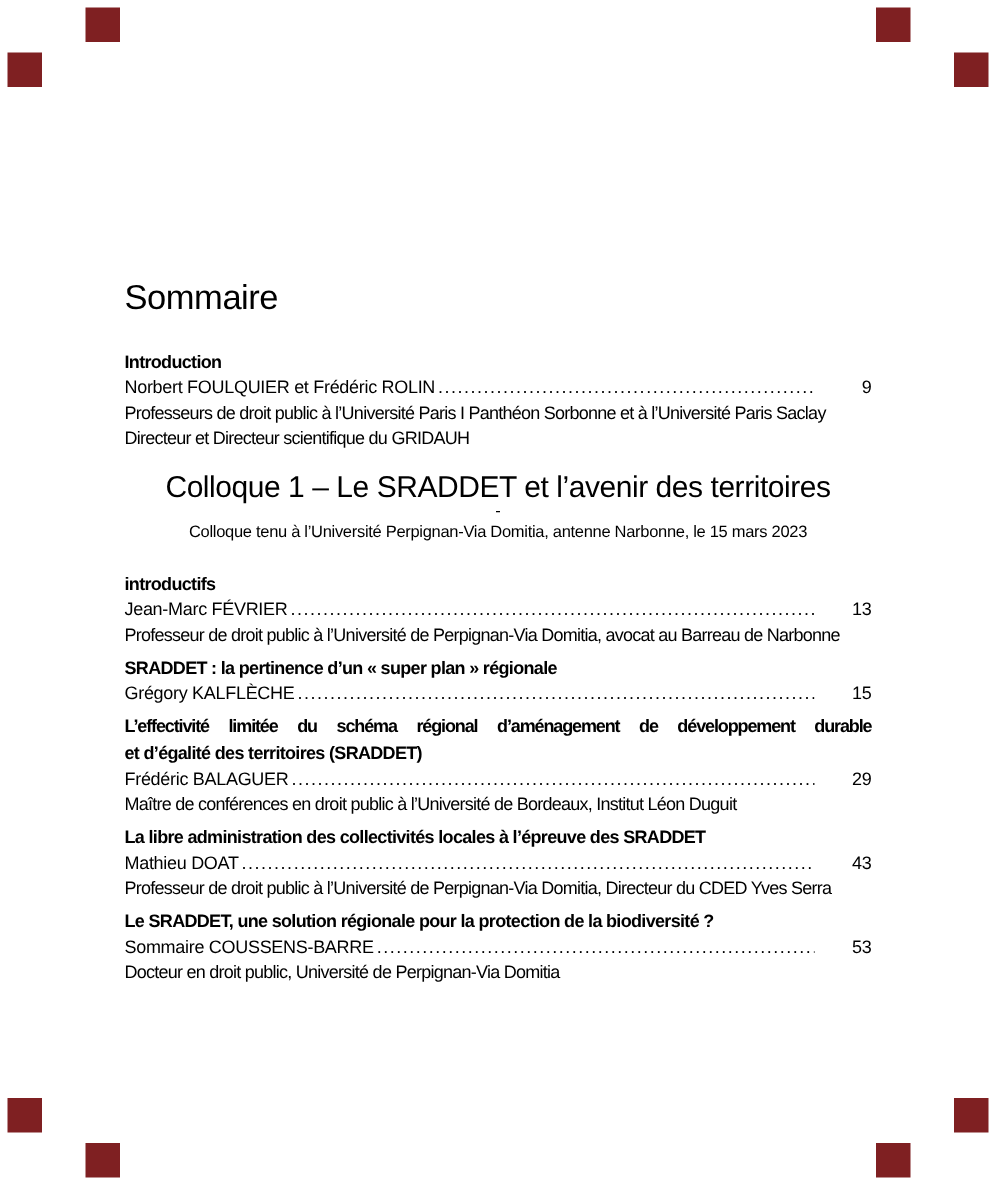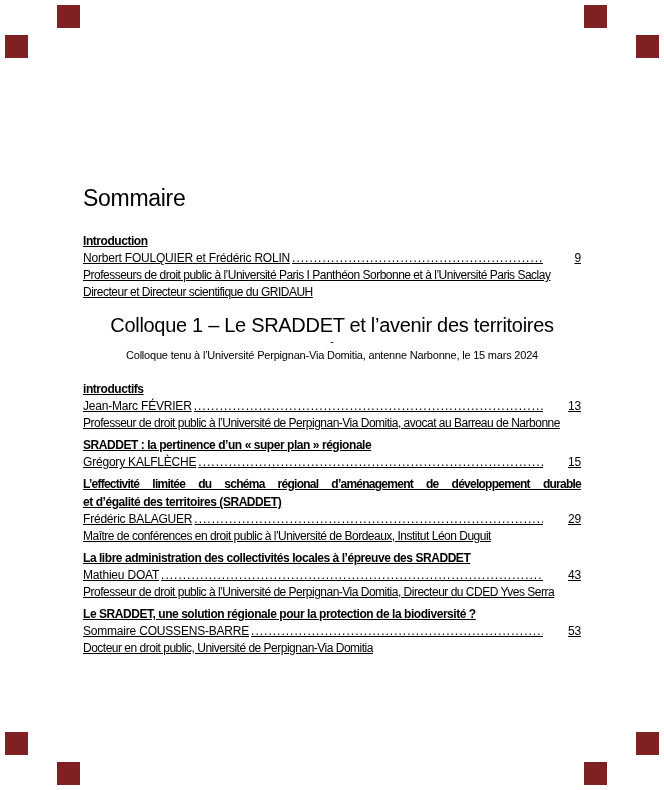--- a/index.html
+++ b/index.html
@@ -16,21 +16,21 @@
     left: 83px; top: 0;
     width: 498px;
   }
   .page-title {
     margin: 181px 0 17px 0;
     font-size: 23px;
     font-weight: 400;
     line-height: 34px;
     letter-spacing: -0.3px;
   }
-  .entry { margin-bottom: 4px; text-decoration: underline; }
+  .entry { margin-bottom: 4px; }
   .entry-title {
     font-weight: 700;
     font-size: 12px;
     line-height: 18px;
     letter-spacing: -0.45px;
   }
   .tl.just {
     letter-spacing: -0.75px;
     text-align: justify;
     text-align-last: justify;
@@ -118,21 +118,21 @@
       <span class="author">Norbert FOULQUIER et Frédéric ROLIN</span>
       <span class="dots">................................................................................................................................................................</span>
       <span class="pagenum">9</span>
     </div>
     <div class="affil">Professeurs de droit public à l’Université Paris I Panthéon Sorbonne et à l’Université Paris Saclay</div>
     <div class="affil">Directeur et Directeur scientifique du GRIDAUH</div>
   </div>
 
   <div class="section-heading">Colloque 1 – Le SRADDET et l’avenir des territoires</div>
   <div class="section-dash">-</div>
-  <div class="section-subtitle">Colloque tenu à l’Université Perpignan-Via Domitia, antenne Narbonne, le 15 mars 2024</div>
+  <div class="section-subtitle">Colloque tenu à l’Université Perpignan-Via Domitia, antenne Narbonne, le 15 mars 2023</div>
 
   <div class="entry">
     <div class="entry-title">
       <div class="tl">introductifs</div>
     </div>
     <div class="author-line">
       <span class="author">Jean-Marc FÉVRIER</span>
       <span class="dots">................................................................................................................................................................</span>
       <span class="pagenum">13</span>
     </div>

